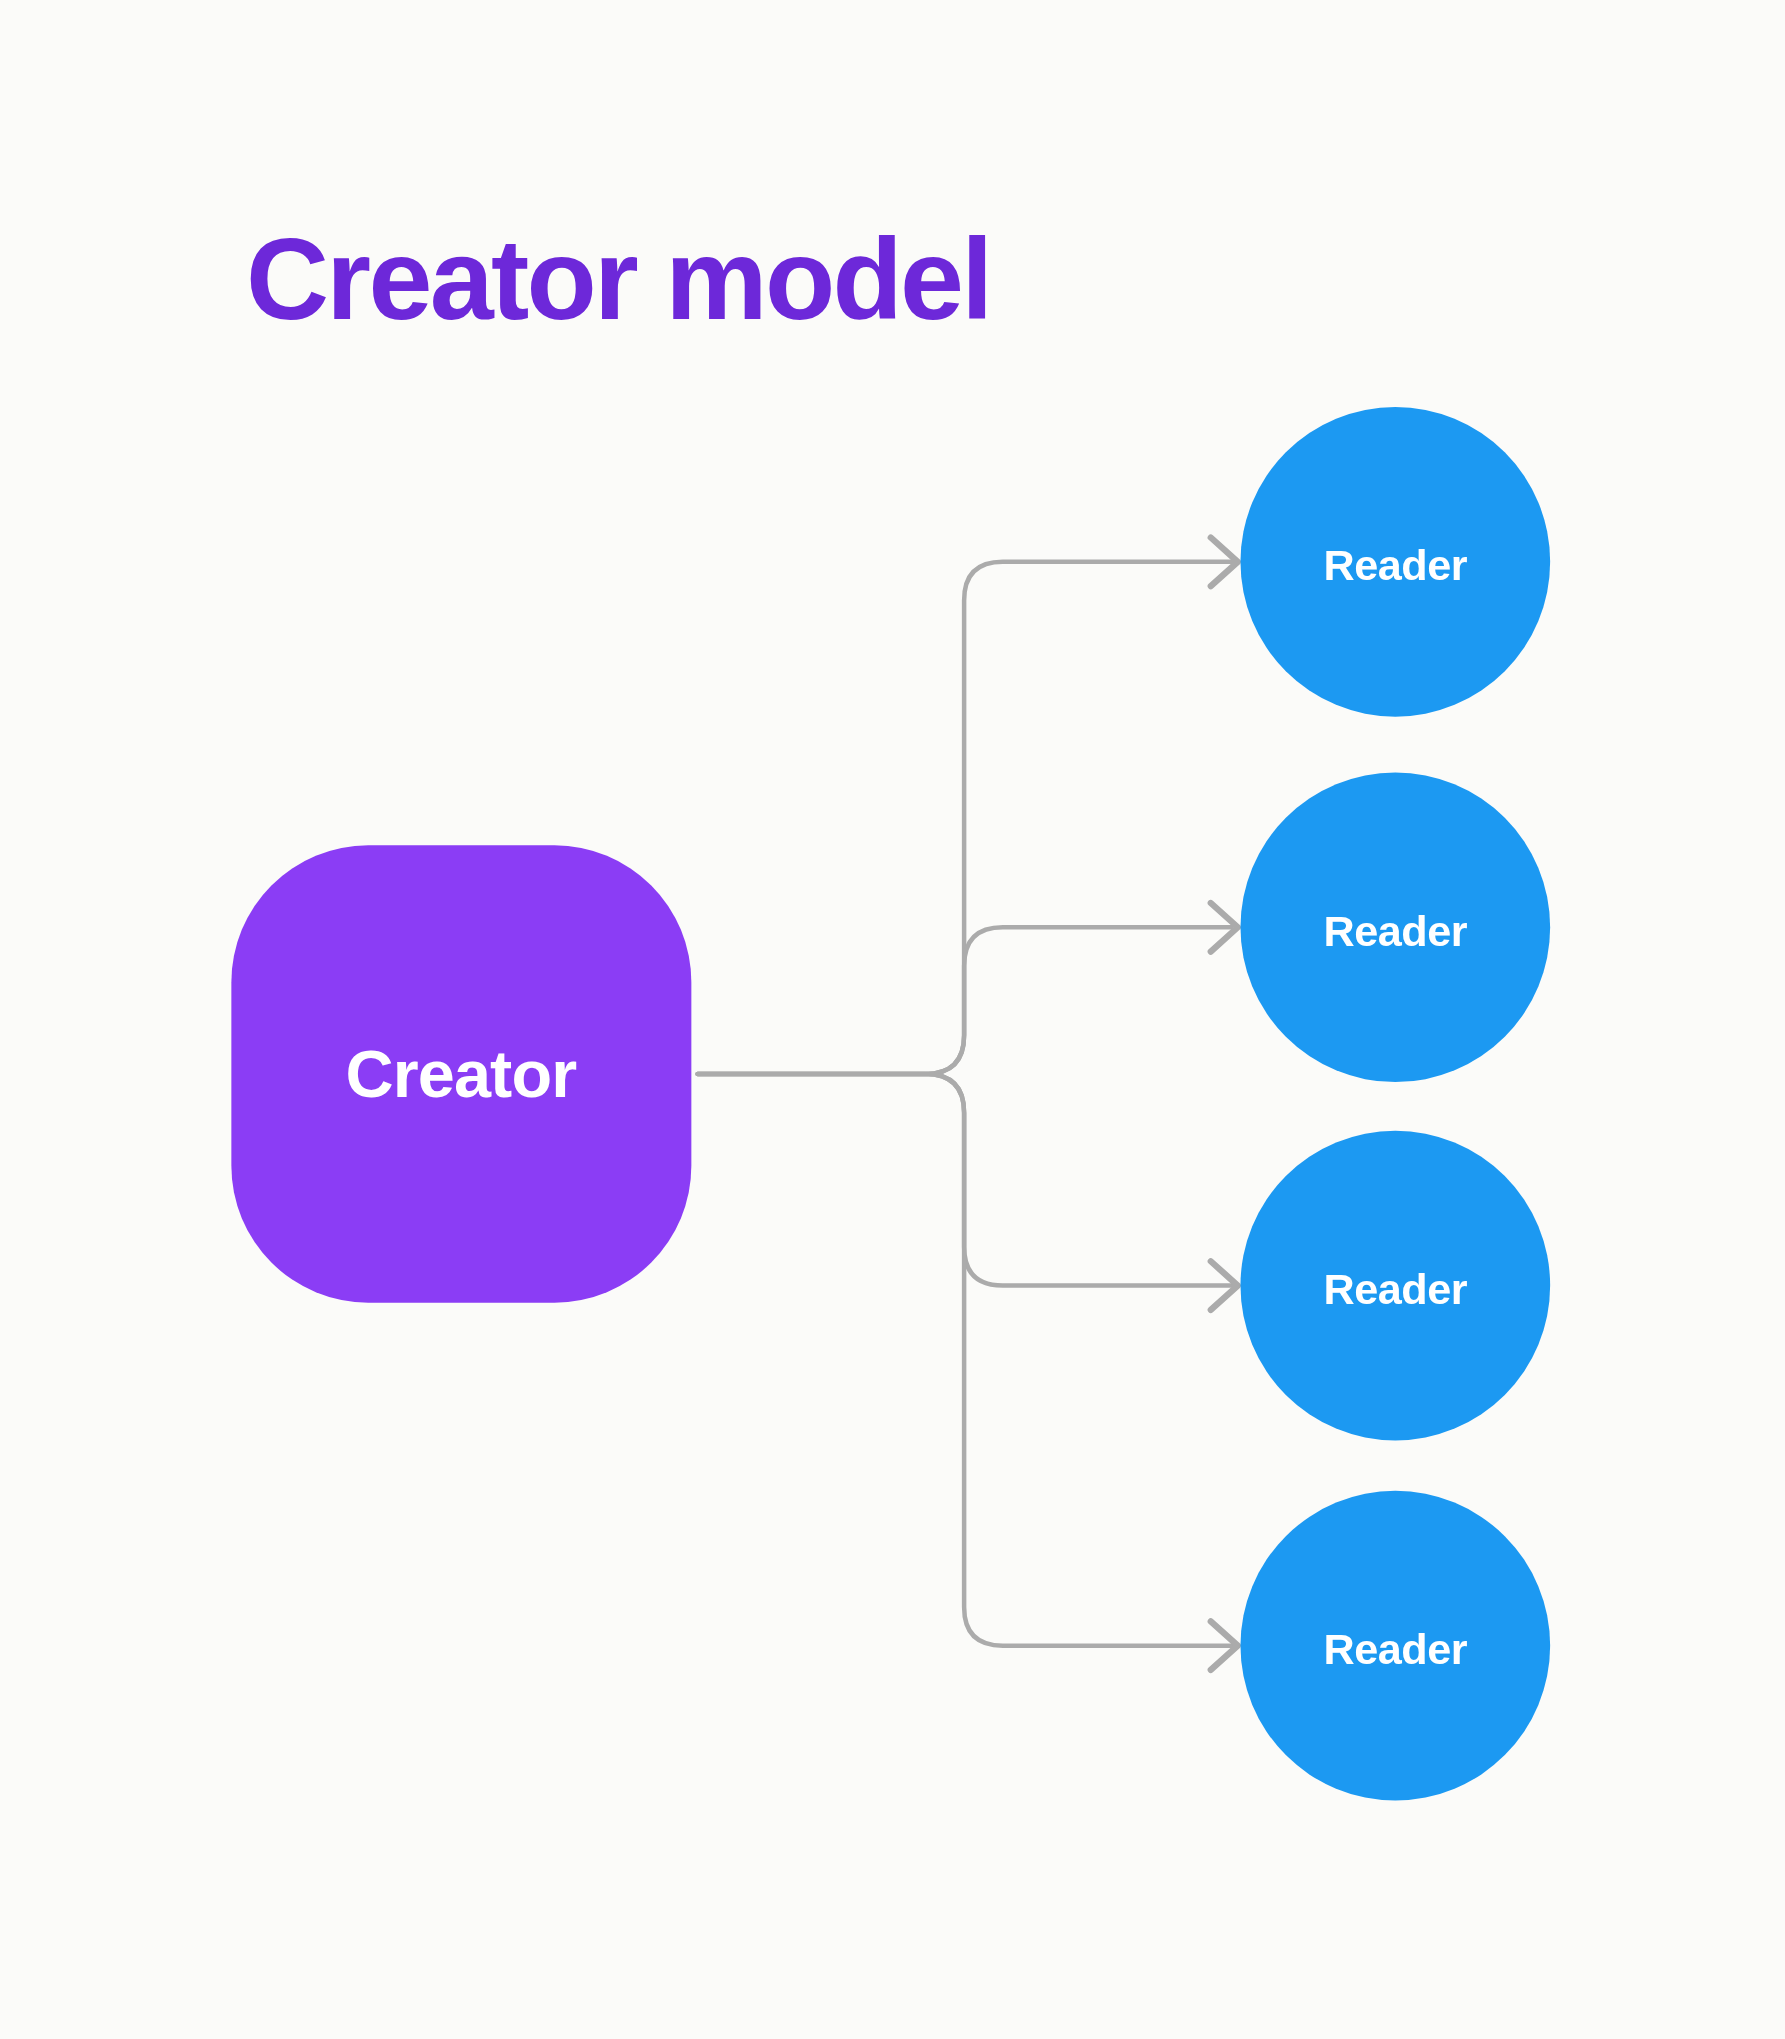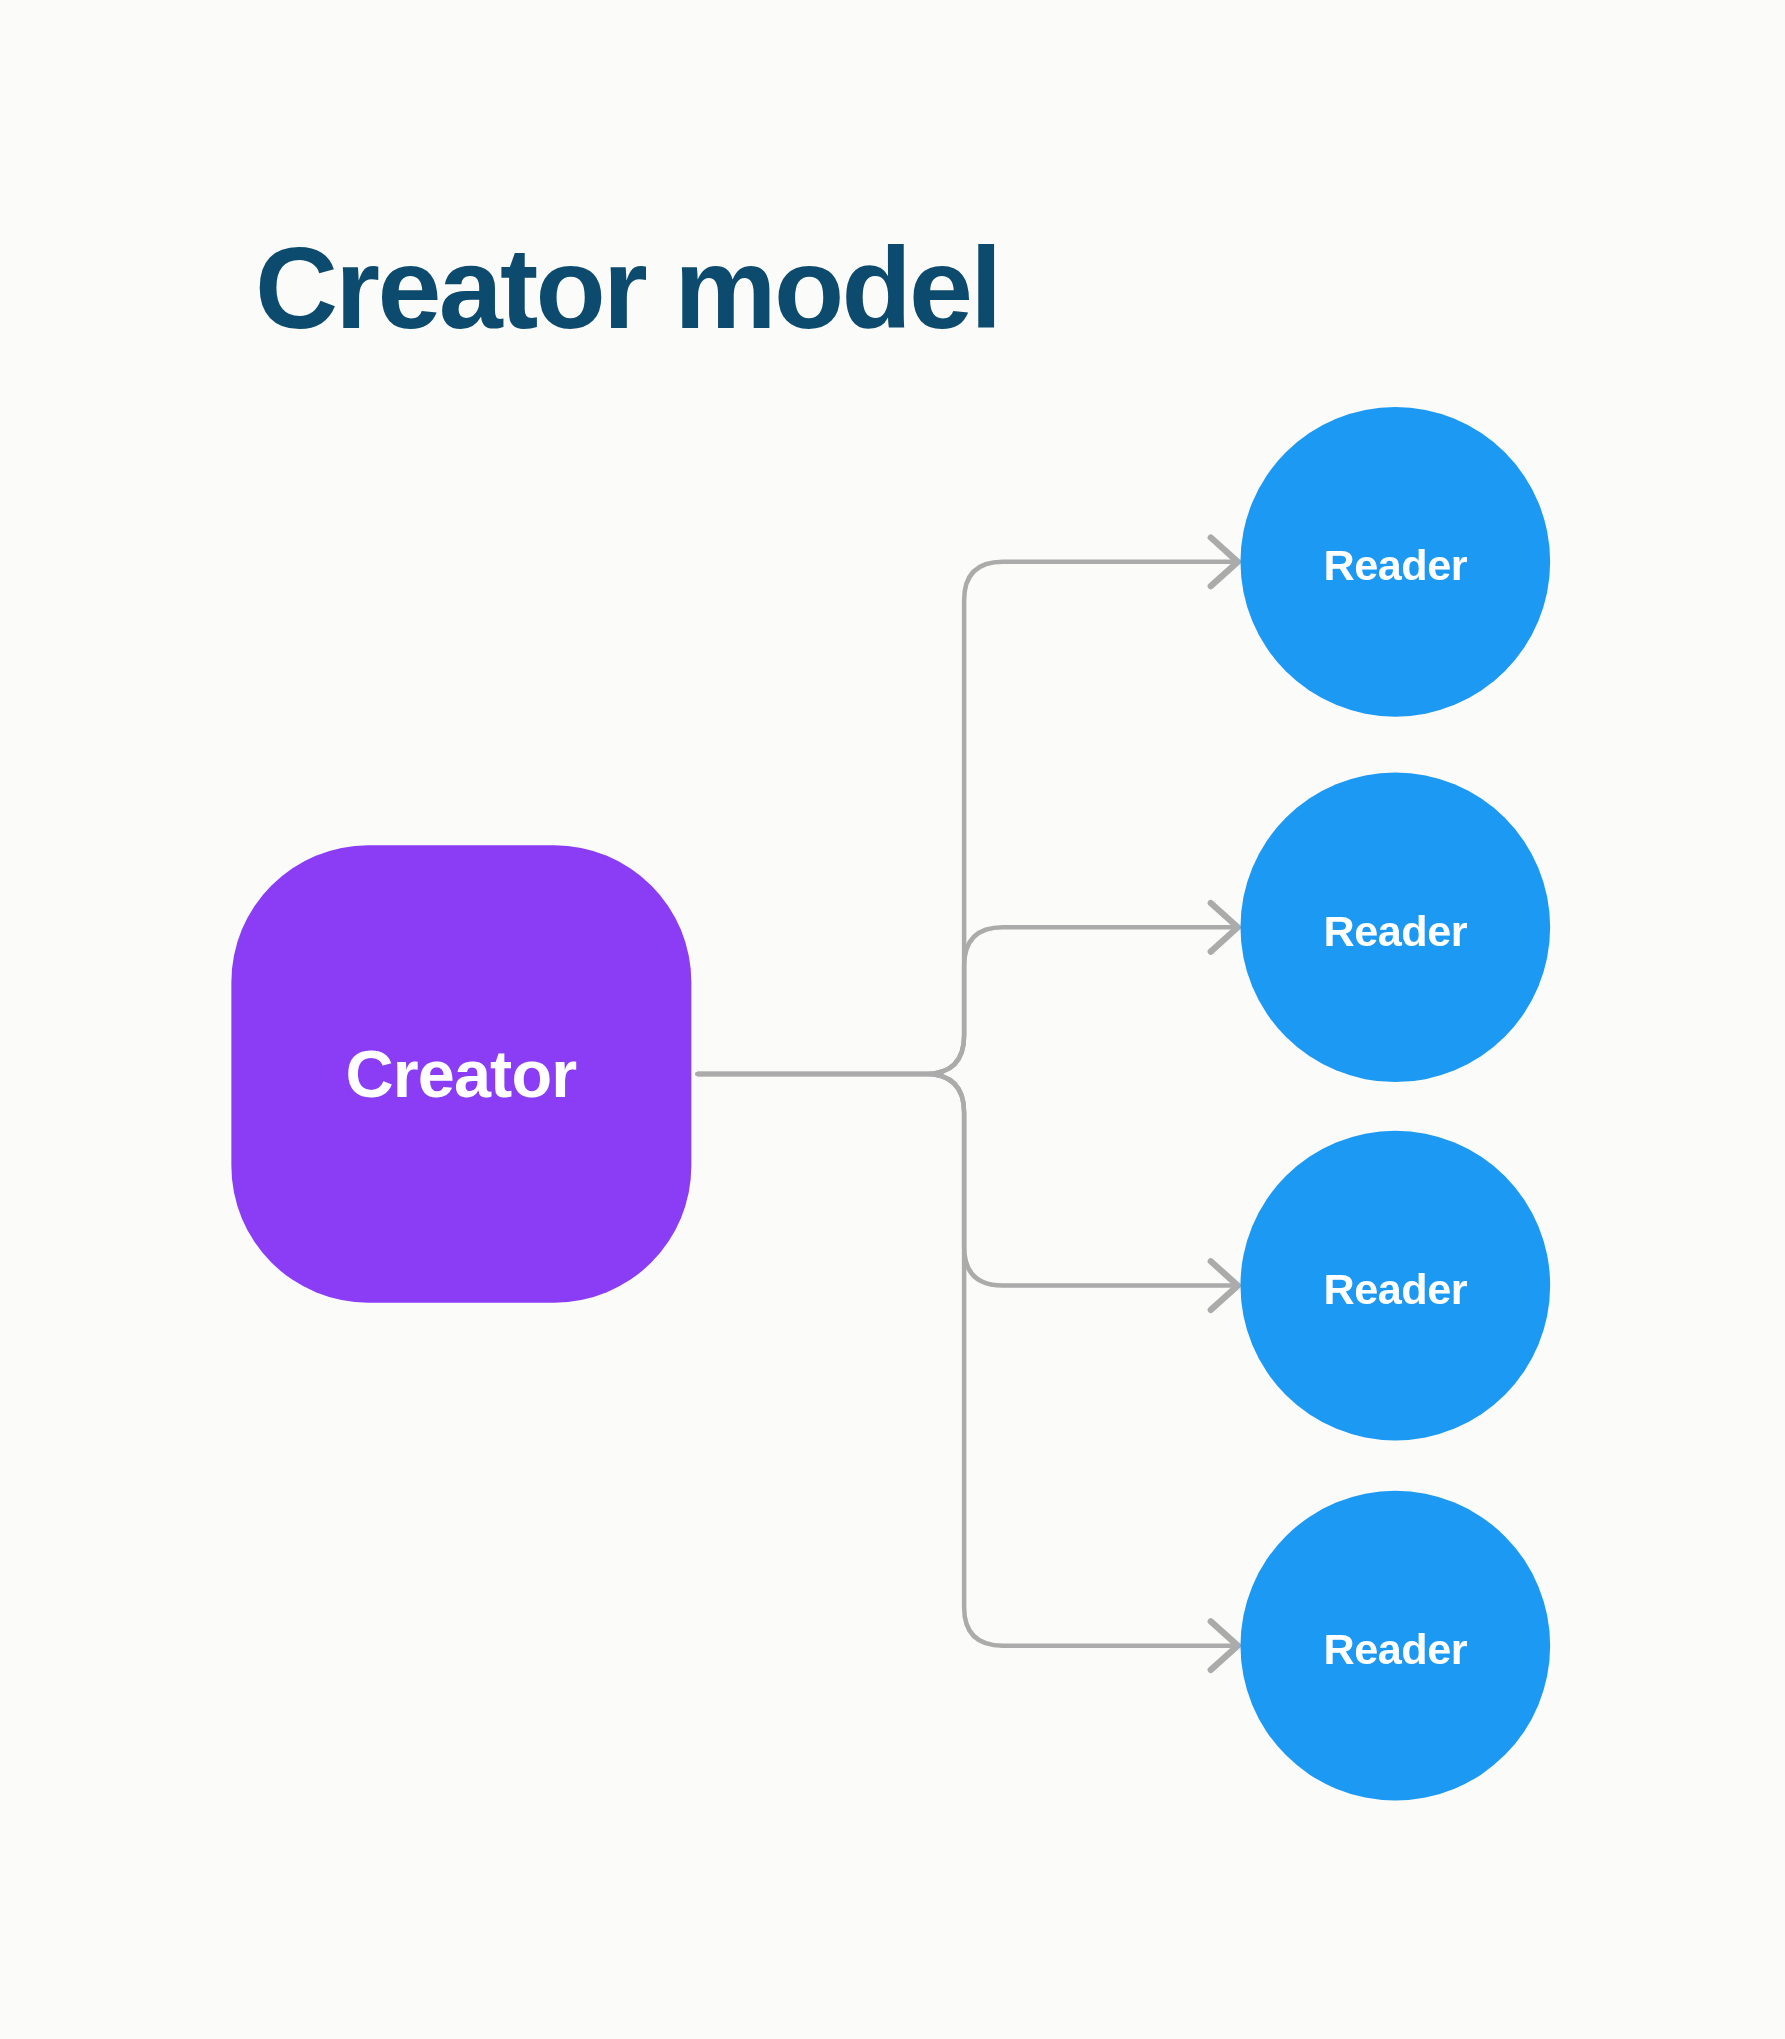--- a/index.html
+++ b/index.html
@@ -12,26 +12,26 @@
     width: 1786px;
     height: 2040px;
     background: #FBFBF9;
     overflow: hidden;
     font-family: "Liberation Sans", sans-serif;
   }
   .page-title {
     position: absolute;
     left: 238px;
     top: 214px;
-    margin: 17px;
+    margin: 8px;
     font-size: 115px;
     line-height: 1;
     font-weight: 700;
     letter-spacing: -2.7px;
-    color: #0c4a6e;
+    color: #6d28d9;
     font-family: "Liberation Sans", sans-serif;
   }
   svg.diagram {
     position: absolute;
     left: 0;
     top: 0;
     width: 1786px;
     height: 2040px;
   }
   .node-label-creator {

